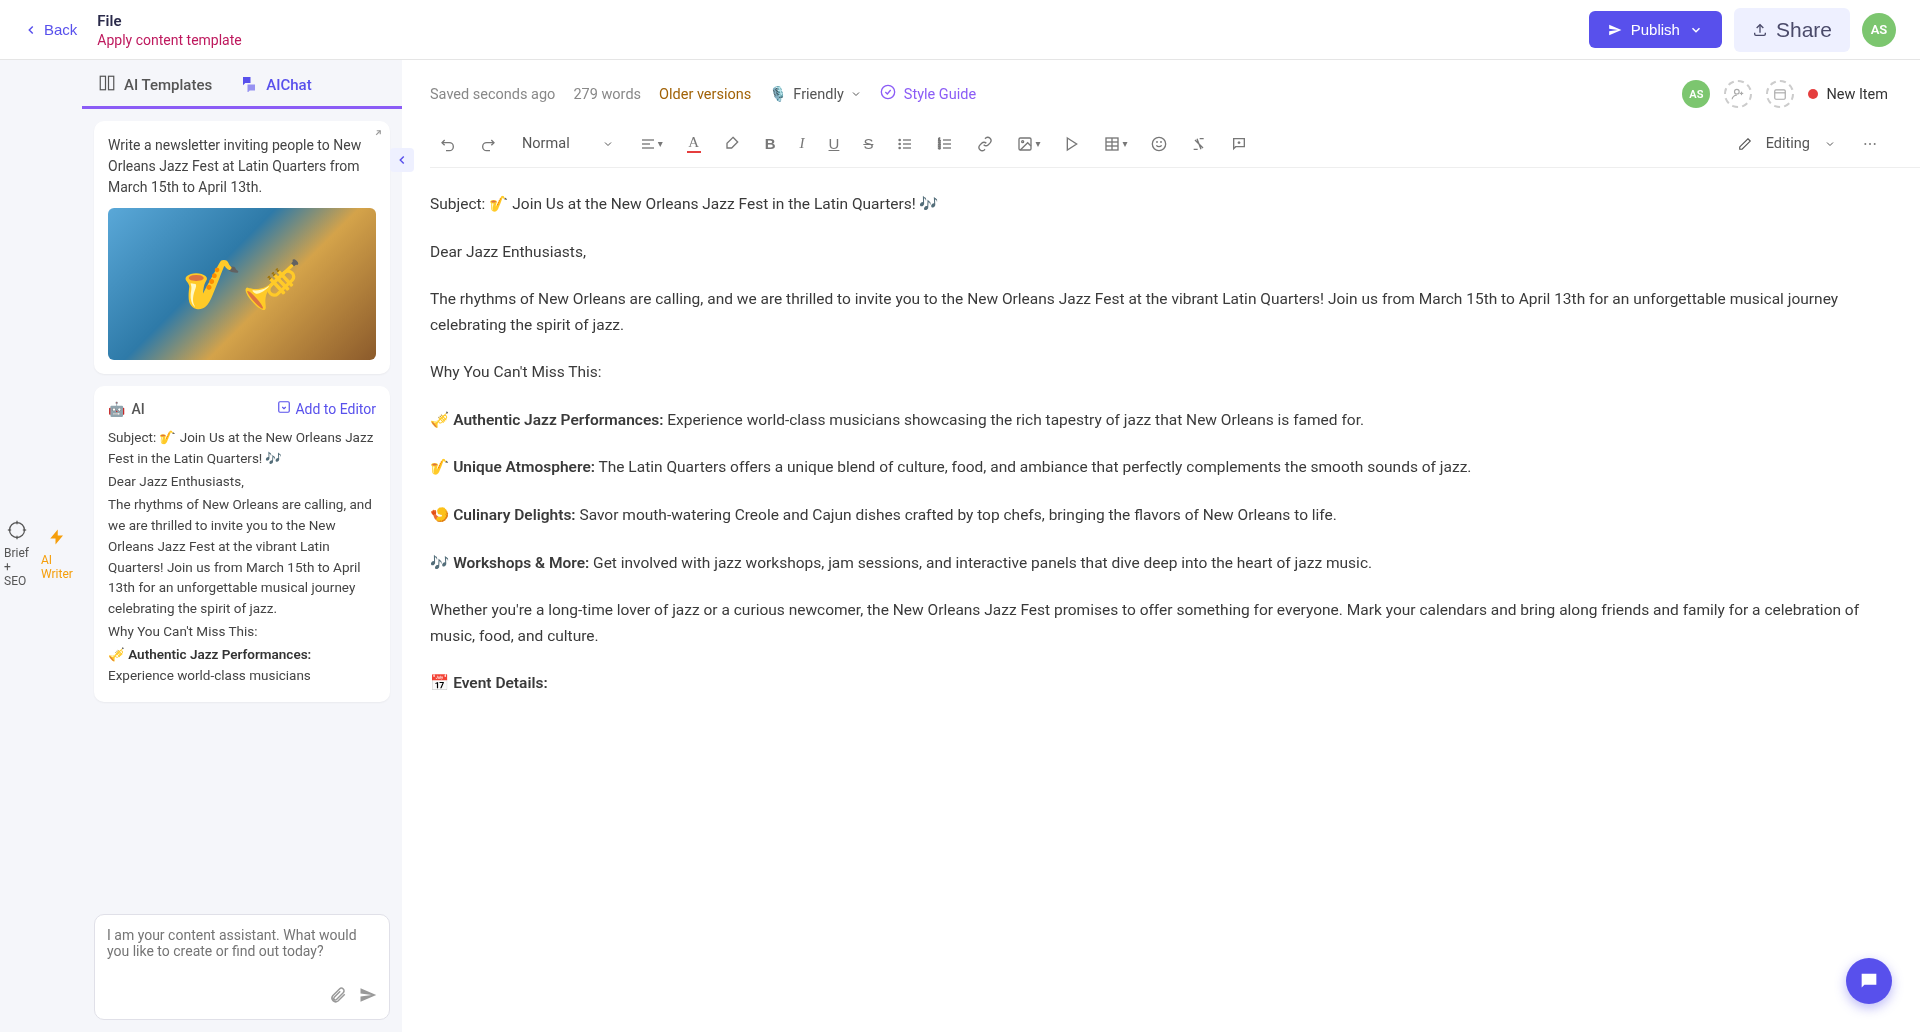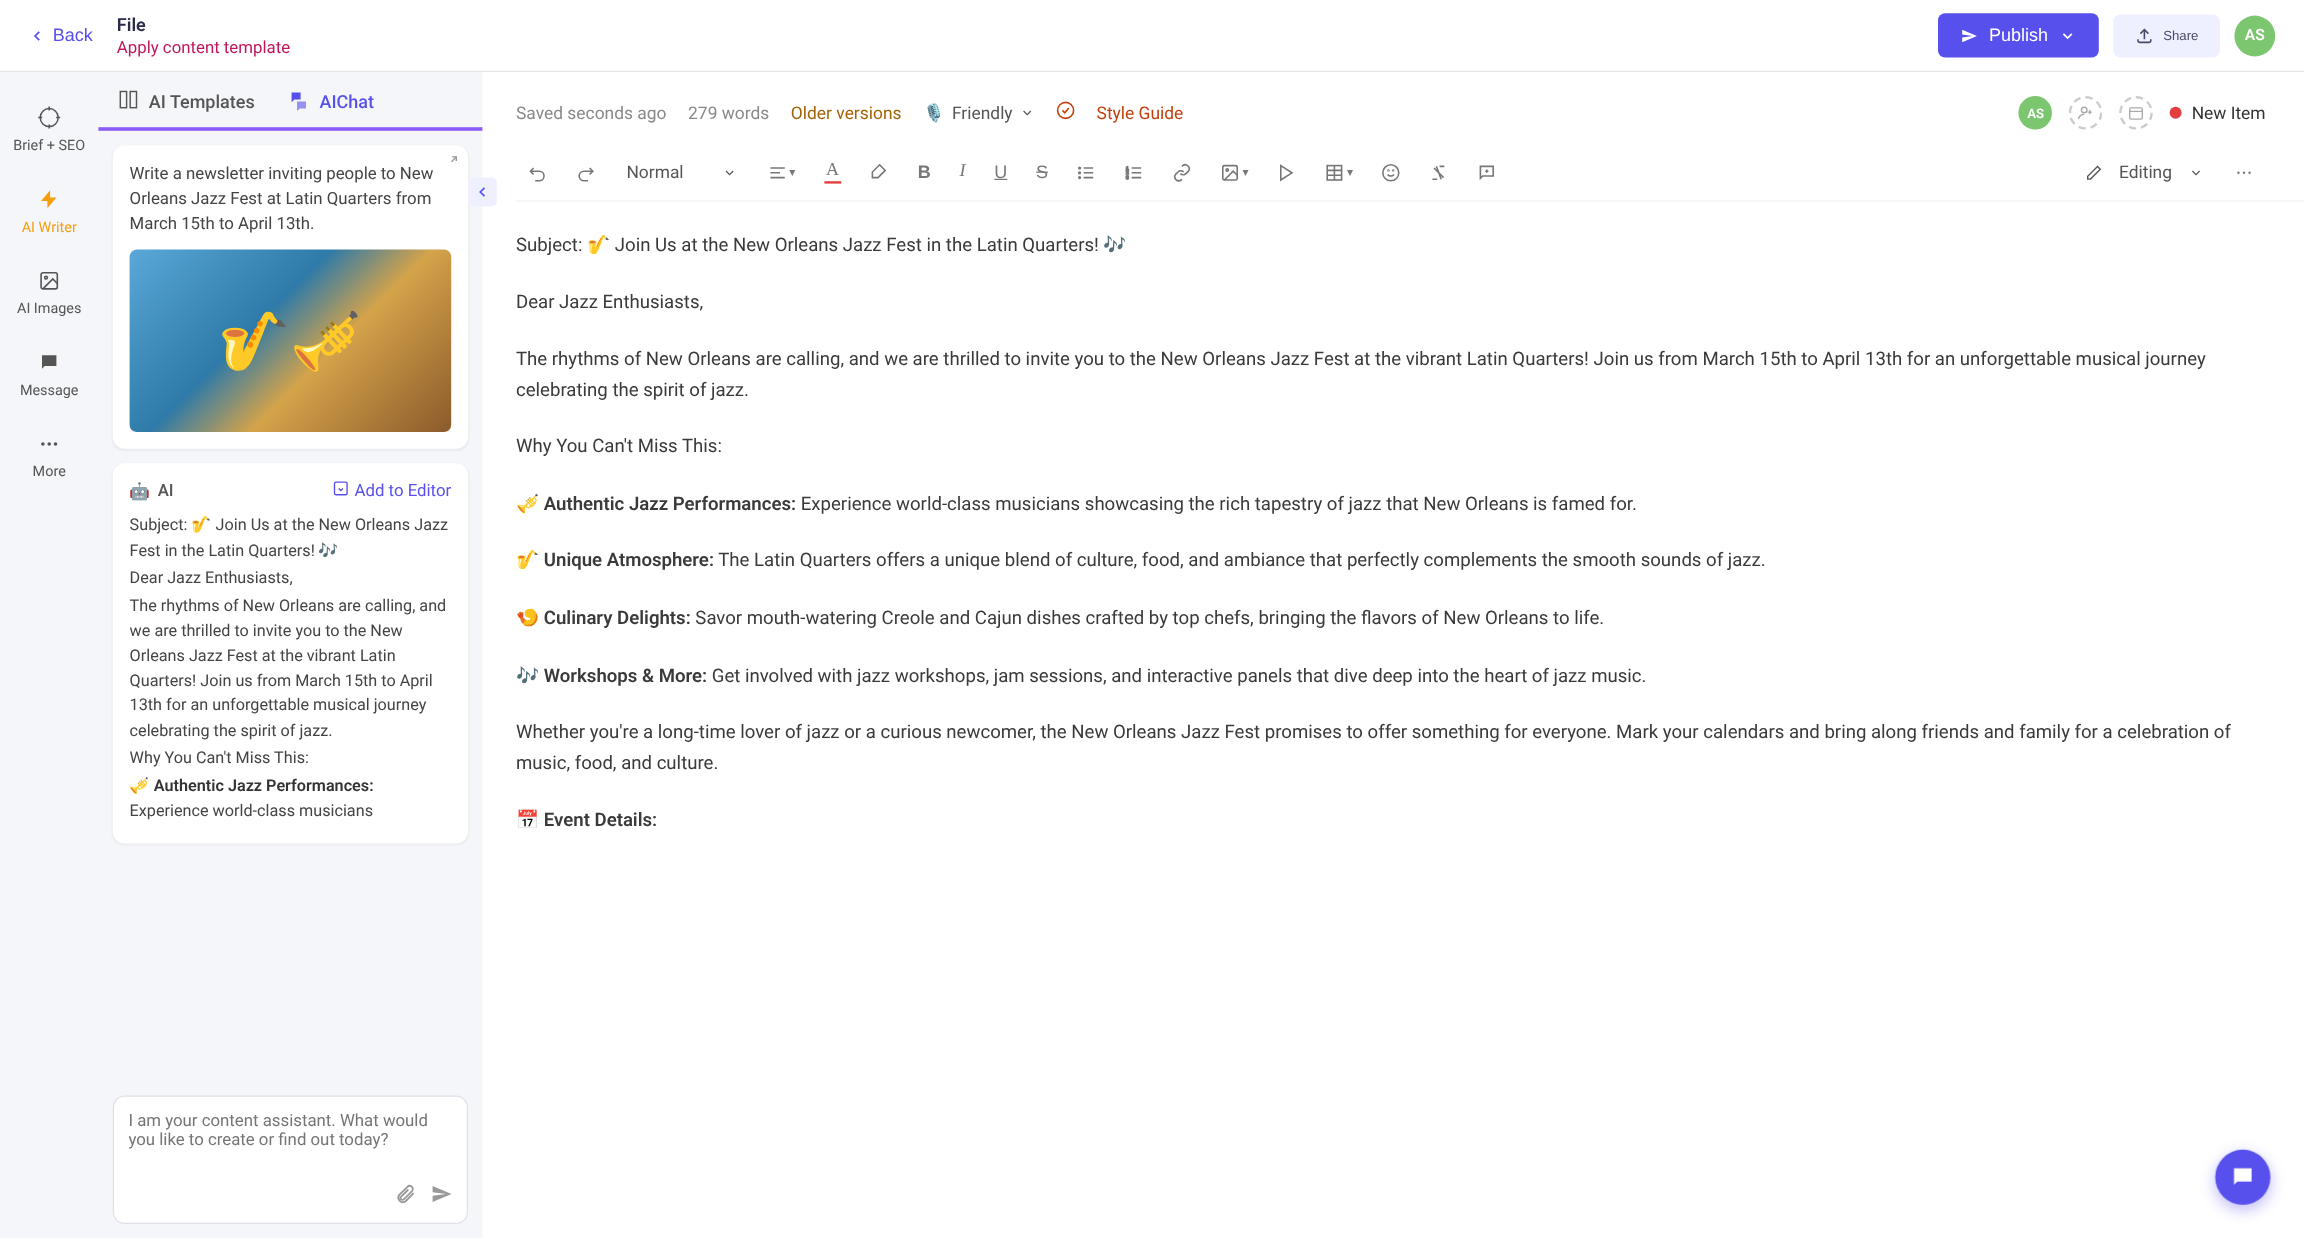--- a/index.html
+++ b/index.html
@@ -11,28 +11,28 @@
 .header { display: flex; align-items: center; justify-content: space-between; padding: 12px 24px; border-bottom: 1px solid #e5e5e5; height: 60px; }
 .header-left { display: flex; align-items: center; gap: 20px; }
 .back-btn { display: flex; align-items: center; gap: 6px; color: #5850ec; background: none; border: none; cursor: pointer; font-size: 15px; }
 .back-btn svg { width: 14px; height: 14px; }
 .file-block { display: flex; flex-direction: column; gap: 2px; }
 .file-title { font-weight: 600; font-size: 15px; color: #2a2a4a; }
 .file-subtitle { color: #be185d; font-size: 14px; }
 .header-right { display: flex; align-items: center; gap: 12px; }
 .publish-btn { display: flex; align-items: center; gap: 8px; background: #5850ec; color: #fff; border: none; border-radius: 6px; padding: 10px 18px; font-size: 15px; cursor: pointer; font-weight: 500; }
 .publish-btn svg { width: 16px; height: 14px; }
-.share-btn { display: flex; align-items: center; gap: 8px; background: #eef0ff; color: #4a4a6a; border: none; border-radius: 6px; padding: 10px 18px; font-size: 11px; cursor: pointer; }
+.share-btn { display: flex; align-items: center; gap: 8px; background: #eef0ff; color: #4a4a6a; border: none; border-radius: 6px; padding: 10px 18px; font-size: 21px; cursor: pointer; }
 .avatar { width: 34px; height: 34px; border-radius: 50%; background: #7cc66f; color: #fff; display: flex; align-items: center; justify-content: center; font-weight: 600; font-size: 13px; }
 
 
 .main { display: flex; flex: 1; overflow: hidden; }
 
 
-.rail { width: 82px; background: #f5f6fa; display: flex; flex-direction: column; align-items: center; padding-top: 16px; gap: 4px; }
+.rail { width: 82px; background: #f5f6fa; display: flex; align-items: center; padding-top: 16px; gap: 4px; }
 .rail-item { display: flex; flex-direction: column; align-items: center; gap: 6px; padding: 12px 4px; width: 100%; cursor: pointer; color: #555; font-size: 12px; }
 .rail-item.active { color: #f59e0b; }
 .rail-icon { width: 20px; height: 20px; display: flex; align-items: center; justify-content: center; }
 
 
 .chat-panel { width: 320px; background: #f5f6fa; display: flex; flex-direction: column; position: relative; }
 .chat-tabs { display: flex; align-items: center; padding: 14px 16px 10px; gap: 28px; border-bottom: 3px solid #8b5cf6; }
 .chat-tab { display: flex; align-items: center; gap: 8px; font-size: 15px; color: #555; cursor: pointer; font-weight: 500; }
 .chat-tab.active { color: #5850ec; }
 .collapse-btn { position: absolute; right: -12px; top: 88px; width: 24px; height: 24px; border-radius: 4px; background: #eef0ff; border: none; cursor: pointer; display: flex; align-items: center; justify-content: center; color: #5850ec; z-index: 10; }
@@ -57,21 +57,21 @@
 .chat-textarea { width: 100%; border: none; resize: none; outline: none; font-family: inherit; font-size: 14px; color: #888; min-height: 48px; }
 .chat-input-actions { display: flex; justify-content: flex-end; gap: 12px; margin-top: 8px; }
 .chat-input-actions button { background: none; border: none; color: #999; cursor: pointer; }
 
 
 .editor-wrap { flex: 1; display: flex; flex-direction: column; overflow: hidden; padding-left: 28px; }
 .editor-header { display: flex; justify-content: space-between; align-items: center; padding: 20px 32px 12px 0; }
 .editor-meta { display: flex; align-items: center; gap: 18px; color: #888; font-size: 14.5px; }
 .older-link { color: #a16207; cursor: pointer; }
 .friendly { display: flex; align-items: center; gap: 6px; color: #555; cursor: pointer; }
-.style-guide { display: flex; align-items: center; gap: 18px; color: #c2410c; cursor: pointer; }
+.style-guide { display: flex; align-items: center; gap: 8px; color: #8b5cf6; cursor: pointer; }
 .editor-header-right { display: flex; align-items: center; gap: 14px; }
 .avatar-sm { width: 28px; height: 28px; border-radius: 50%; background: #7cc66f; color: #fff; display: flex; align-items: center; justify-content: center; font-weight: 600; font-size: 11px; }
 .avatar-outline { width: 28px; height: 28px; border-radius: 50%; border: 2px dashed #ccc; display: flex; align-items: center; justify-content: center; color: #aaa; font-size: 14px; }
 .new-item { display: flex; align-items: center; gap: 8px; color: #333; font-size: 14.5px; }
 .status-dot { width: 10px; height: 10px; border-radius: 50%; background: #e53e3e; }
 
 
 .toolbar { display: flex; align-items: center; gap: 4px; padding: 10px 32px 10px 0; border-bottom: 1px solid #eee; color: #777; }
 .toolbar > * { margin: 0 4px; }
 .tb-btn { background: none; border: none; cursor: pointer; padding: 4px 6px; color: #777; display: flex; align-items: center; }

